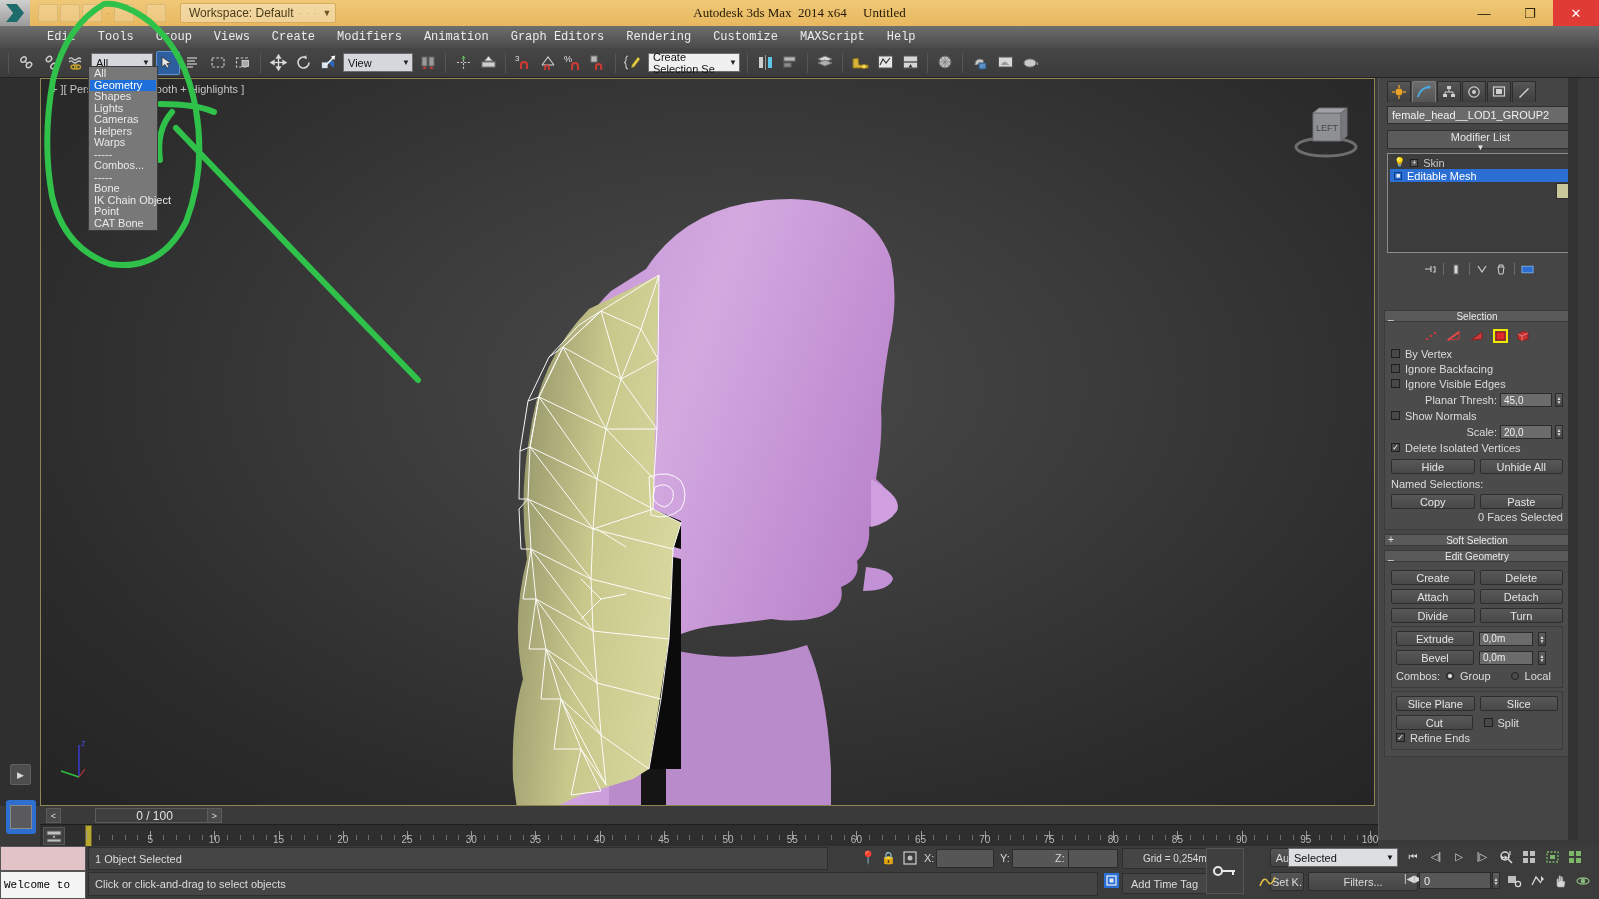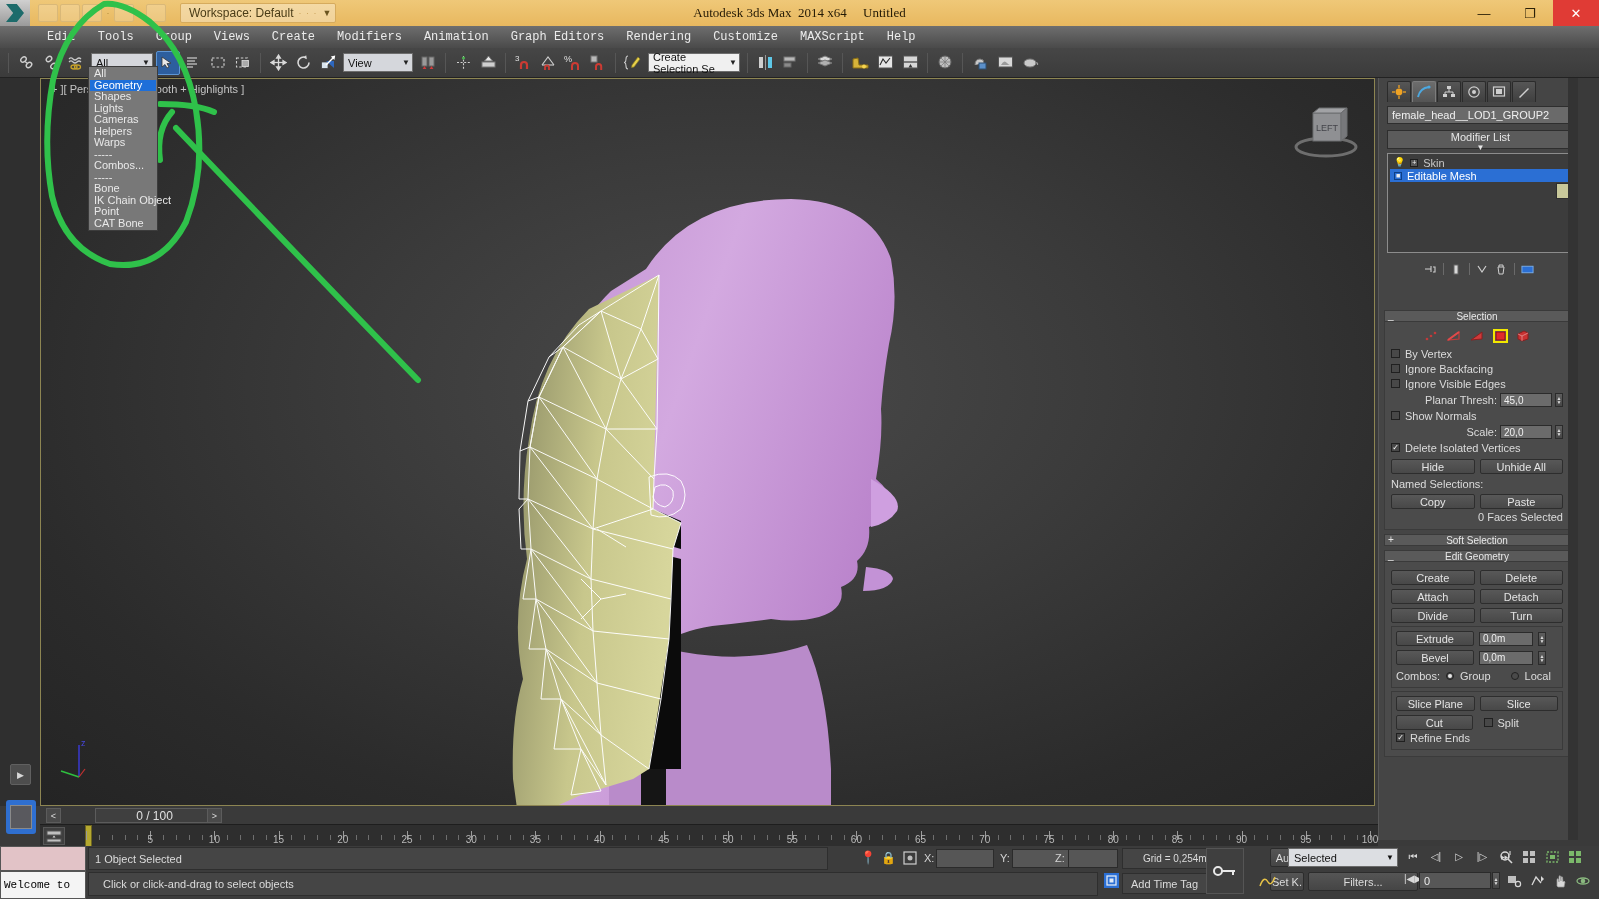--- a/index.html
+++ b/index.html
@@ -184,21 +184,21 @@
     border:1px solid #6e6620;}
   
   #statusarea{position:absolute;left:0;top:846px;width:1599px;height:53px;background:#3c3c3c;}
   #mlistener{position:absolute;left:0;top:0;width:86px;height:25px;background:#e2c3c7;border:1px solid #555;}
   #mlistener2{position:absolute;left:0;top:25px;width:86px;height:28px;background:#f4f4f4;
     border:1px solid #555;color:#000;font-family:"Liberation Mono",monospace;font-size:11px;
     display:flex;align-items:center;padding-left:3px;overflow:hidden;white-space:nowrap;}
   #statline1{position:absolute;left:88px;top:1px;width:740px;height:23px;background:#454545;
     border:1px solid #2e2e2e;display:flex;align-items:center;padding-left:6px;font-size:11px;color:#dcdcdc;}
   #statline2{position:absolute;left:88px;top:26px;width:1010px;height:24px;background:#454545;
-    border:1px solid #2e2e2e;display:flex;align-items:center;padding-left:14px;font-size:11px;color:#dcdcdc;}
+    border:1px solid #2e2e2e;display:flex;align-items:center;padding-left:6px;font-size:11px;color:#dcdcdc;}
   .coordbox{position:absolute;top:3px;height:19px;background:#565656;border:1px solid #2b2b2b;}
   .coordlabel{position:absolute;top:6px;font-size:11px;color:#d4d4d4;}
   #gridinfo{position:absolute;left:1122px;top:2px;width:100px;height:21px;background:#454545;
     border:1px solid #2e2e2e;display:flex;align-items:center;padding-left:20px;font-size:10px;color:#dcdcdc;}
   #addtimetag{position:absolute;left:1122px;top:27px;width:100px;height:21px;background:#454545;
     border:1px solid #2e2e2e;display:flex;align-items:center;padding-left:8px;font-size:11px;color:#dcdcdc;}
   #keyicon{position:absolute;left:1206px;top:2px;width:38px;height:46px;background:#3f3f3f;
     border:1px solid #555;display:flex;align-items:center;justify-content:center;
     color:#e6e6e6;font-size:16px;}
   .abtn{position:absolute;background:linear-gradient(#555,#454545);border:1px solid #2c2c2c;

